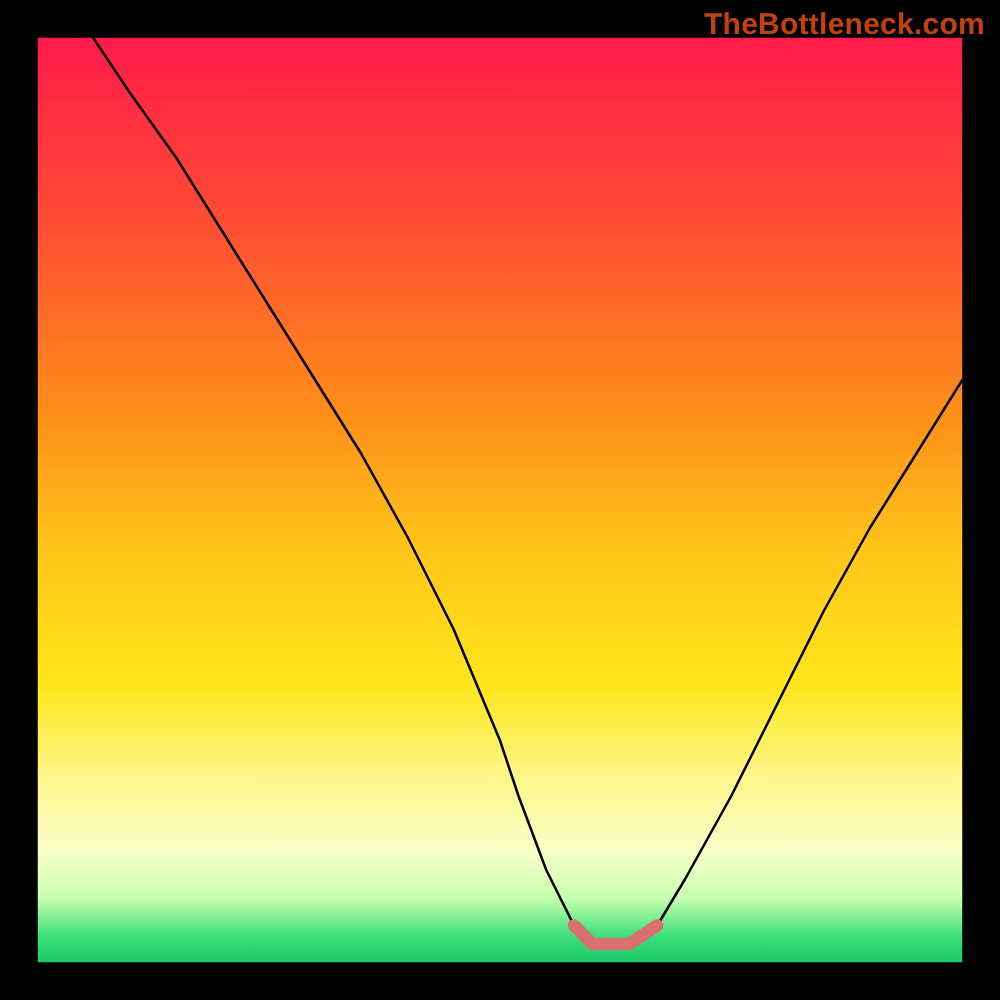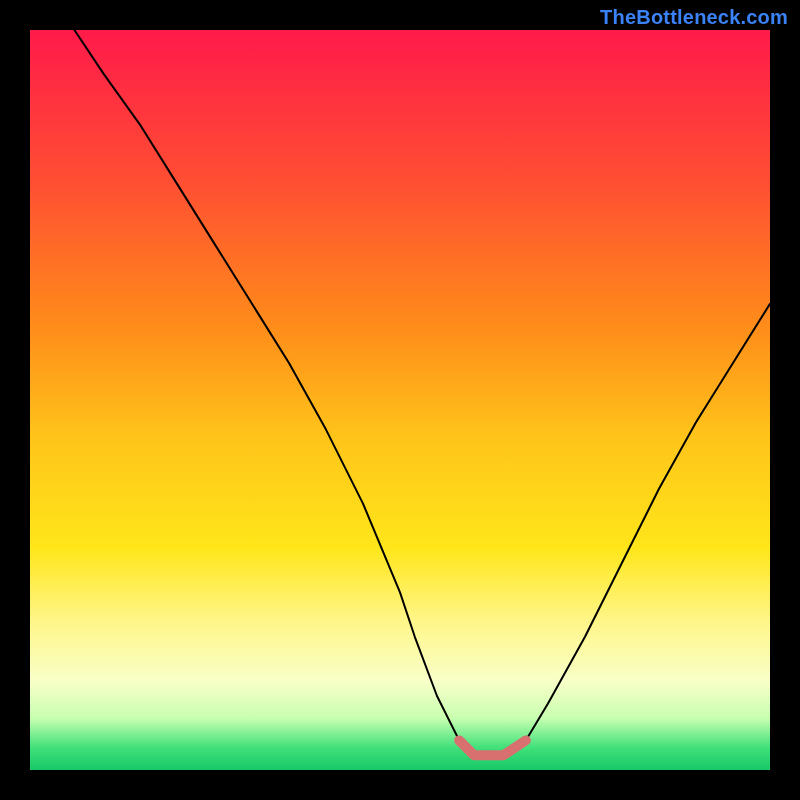--- a/index.html
+++ b/index.html
@@ -23,22 +23,22 @@
     position: absolute;
     left: 0;
     top: 0;
     width: 740px;
     height: 740px;
   }
   .watermark {
     position: absolute;
     top: 6px;
     right: 12px;
-    color: #3b82f6;
-    font-size: 20px;
+    color: #c2410c;
+    font-size: 24px;
     font-weight: 600;
     letter-spacing: 0.2px;
   }
   svg { display: block; }
 </style>
 </head>
 <body>
 
 <div class="frame">
   <svg class="plot" viewBox="0 0 740 740" preserveAspectRatio="none">

